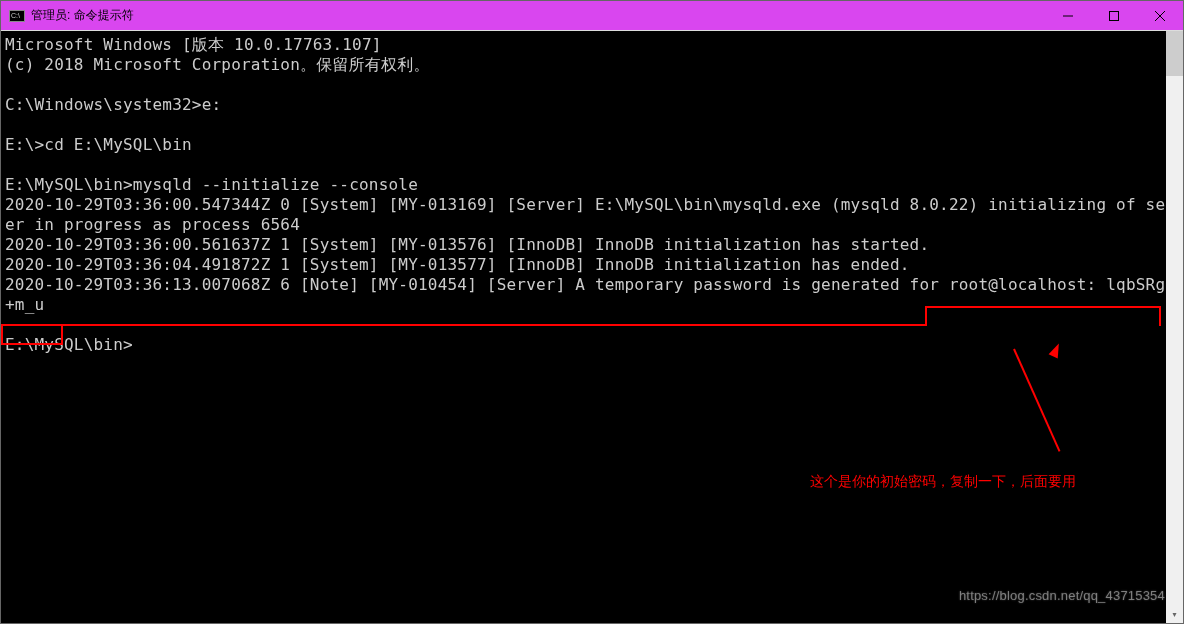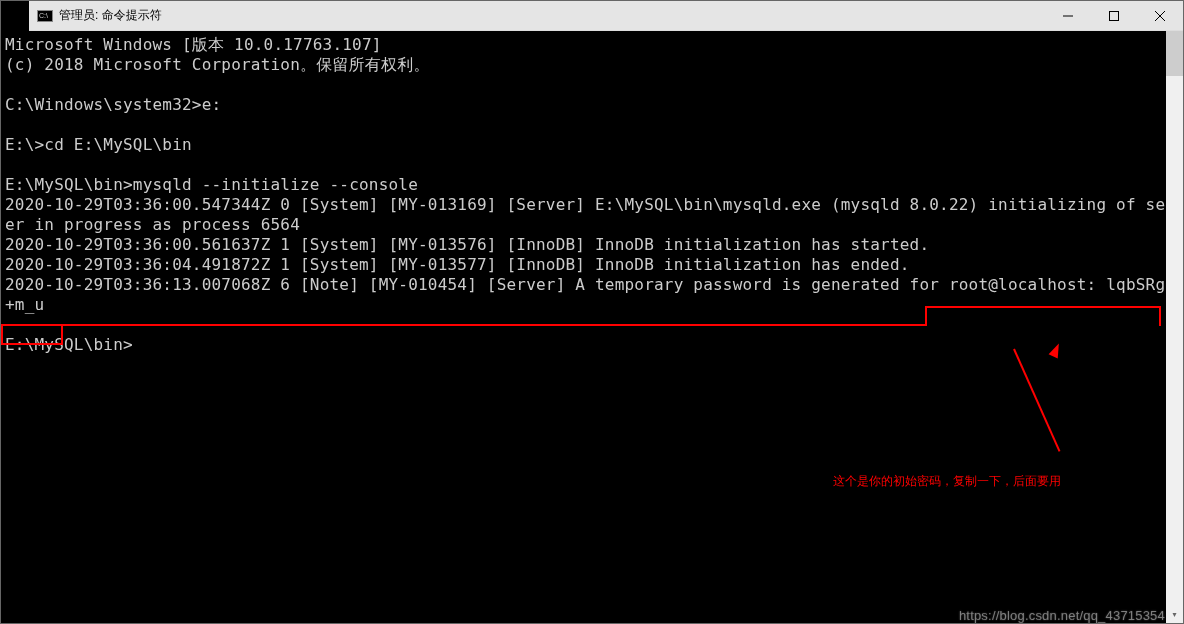--- a/index.html
+++ b/index.html
@@ -14,26 +14,25 @@
     .window {
       width: 1184px;
       height: 624px;
       border: 1px solid #666;
       display: flex;
       flex-direction: column;
       background: #000;
     }
     .title-bar {
       height: 30px;
-      background: #e5e5e5;
+      background: #d946ef;
       display: flex;
       align-items: center;
       border-bottom: 1px solid #ddd;
       flex-shrink: 0;
-      margin-left: 28px;
     }
     .title-icon {
       width: 16px;
       height: 12px;
       margin: 0 6px 0 8px;
       background: #000;
       border: 1px solid #888;
       position: relative;
       font-size: 7px;
       color:#ccc;
@@ -131,30 +130,30 @@
       left: 1050px;
       top: 312px;
       width: 0; height: 0;
       border-left: 5px solid transparent;
       border-right: 5px solid transparent;
       border-bottom: 14px solid #ff0000;
       transform: rotate(24deg);
     }
     .annotation {
       position: absolute;
-      left: 832px;
+      left: 809px;
       top: 442px;
       color: #ff0000;
-      font-size: 12px;
+      font-size: 14px;
       font-family: "Microsoft YaHei","SimSun",sans-serif;
     }
     .watermark {
       position: absolute;
       right: 18px;
-      bottom: 0;
+      bottom: 20px;
       color: rgba(200,200,200,0.55);
       font-size: 13px;
       font-family: Arial, sans-serif;
       letter-spacing:0.2px;
       text-shadow: 0 0 2px rgba(120,120,120,0.6);
     }
   </style>
 </head>
 <body>
 

